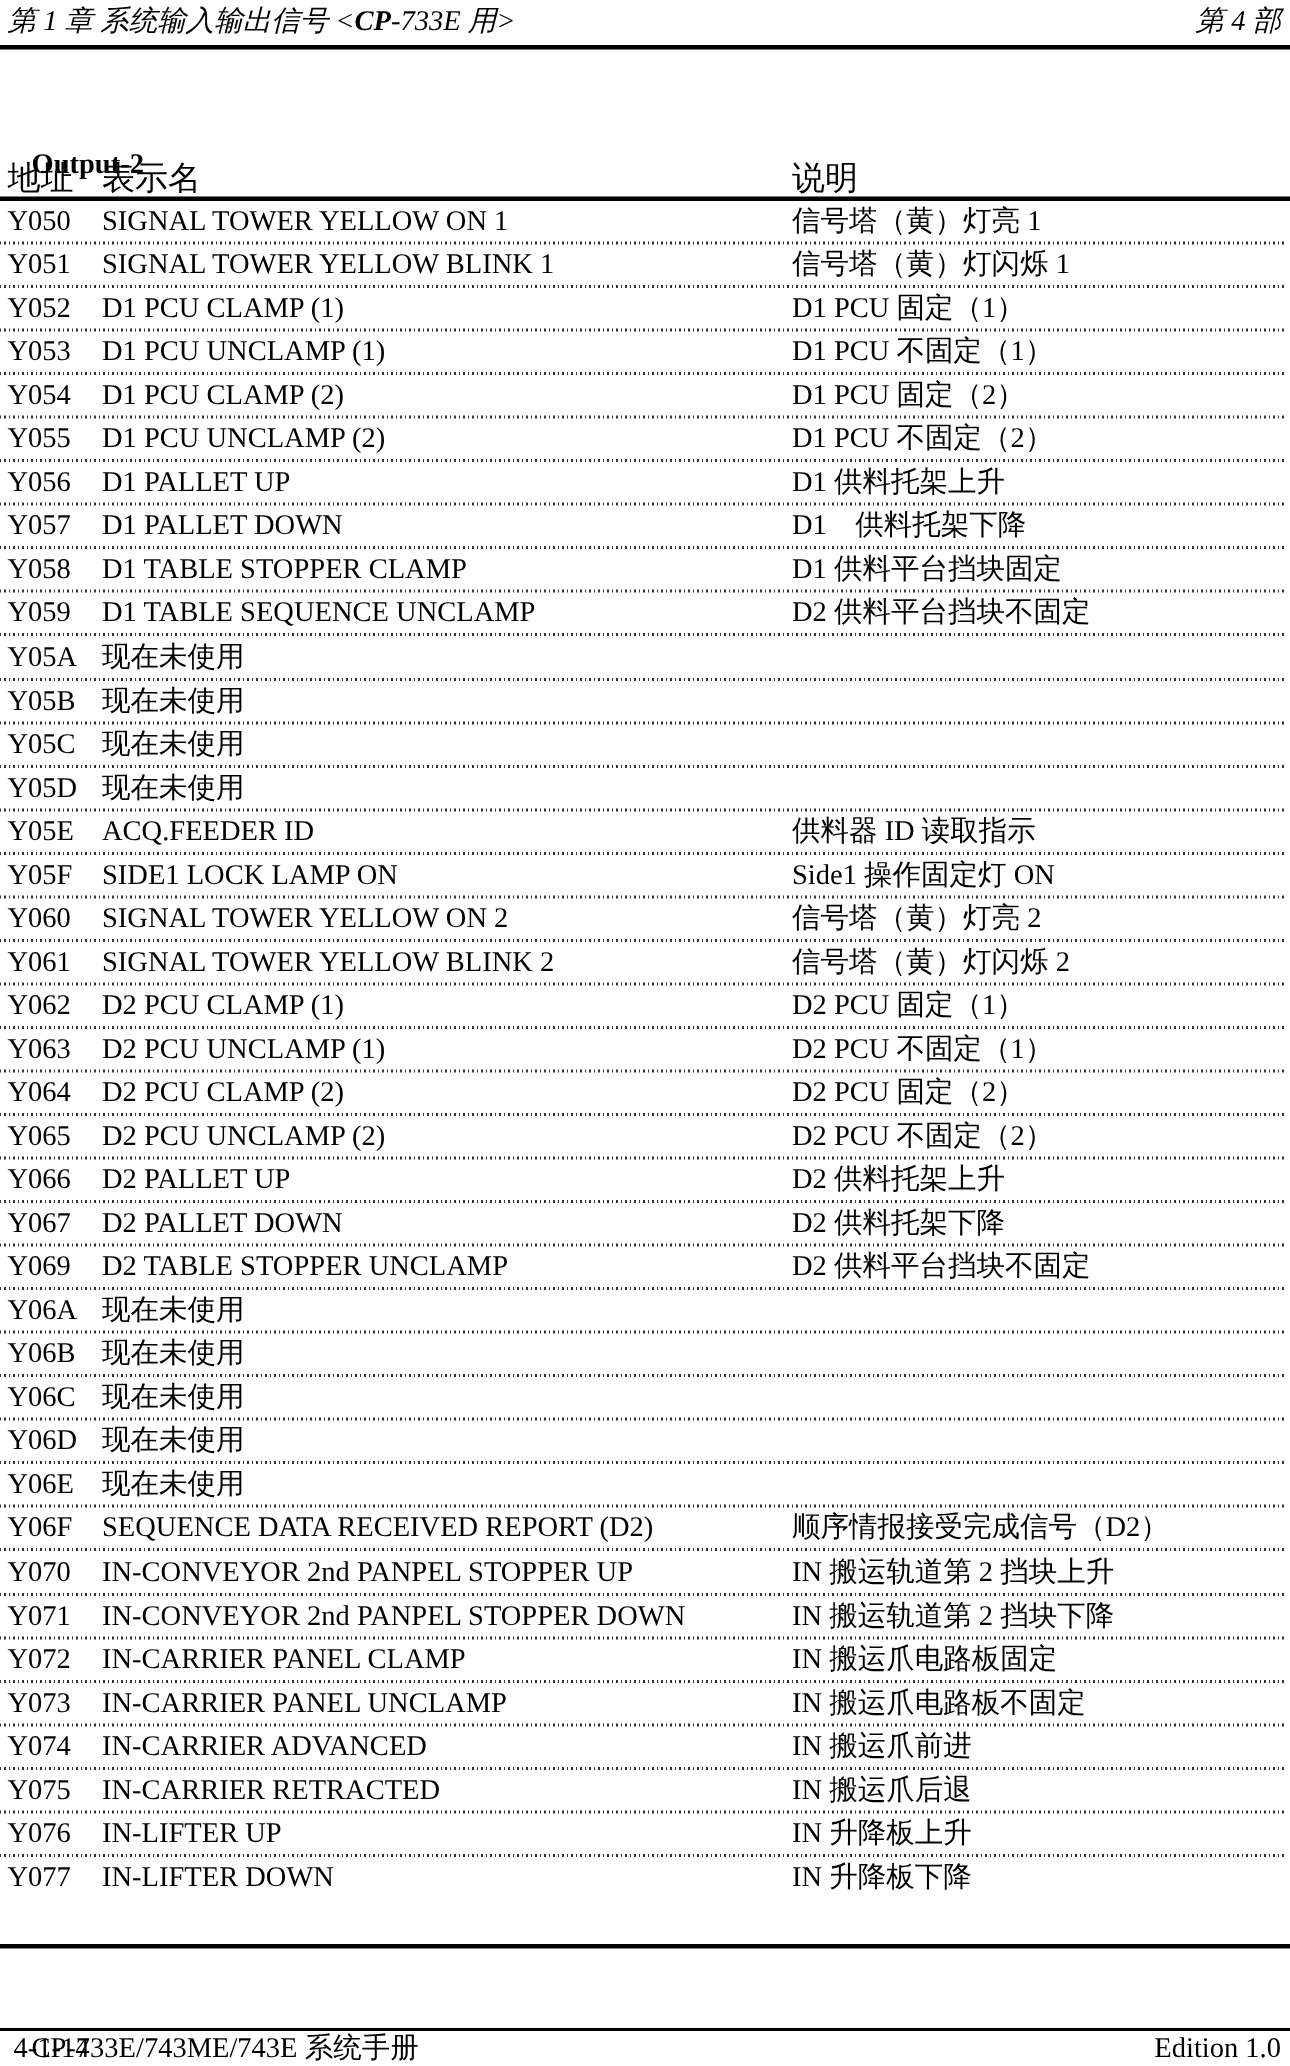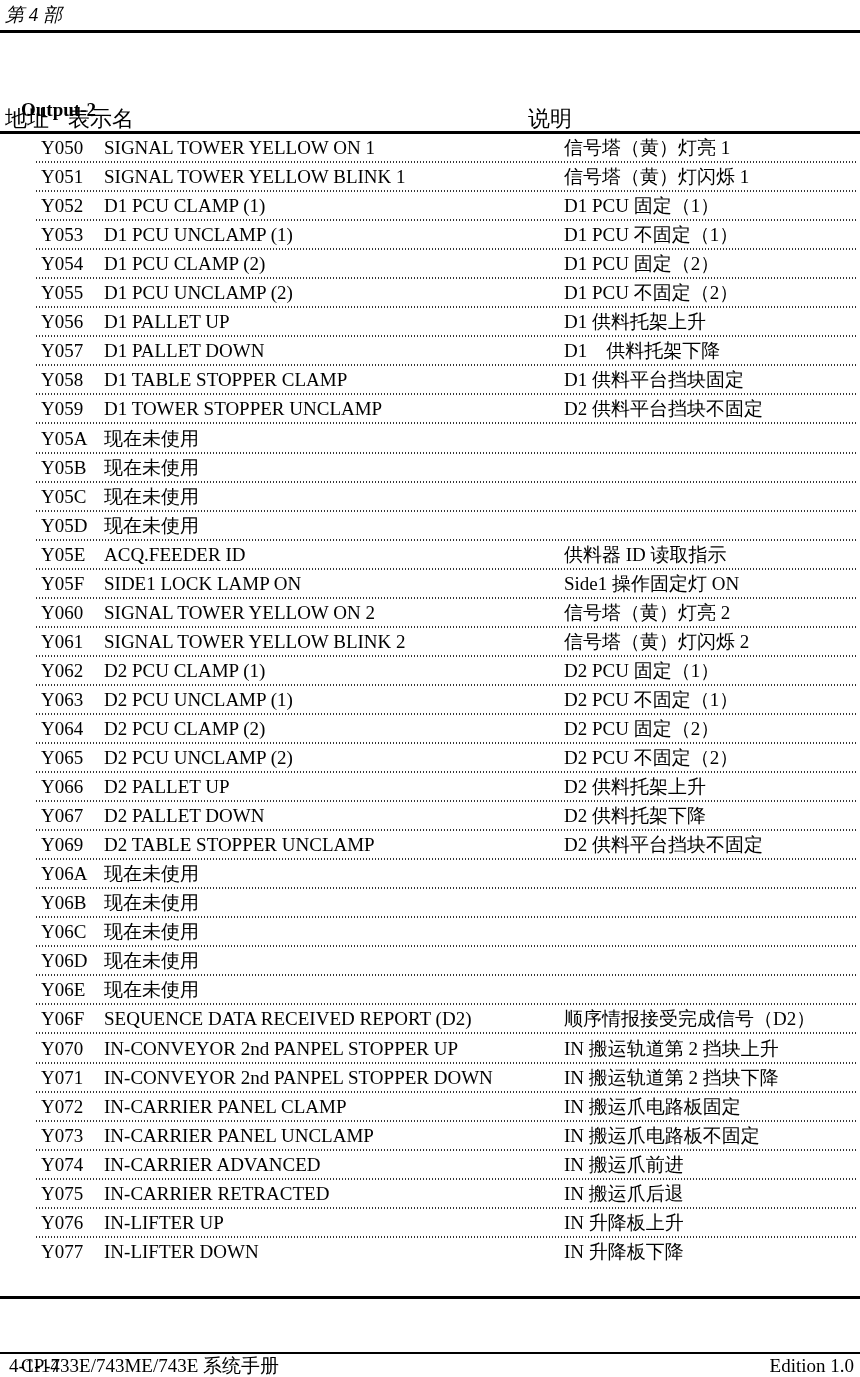--- a/index.html
+++ b/index.html
@@ -44,21 +44,20 @@
   .c-addr { position: absolute; left: 5px;   white-space: nowrap; }
   .c-name { position: absolute; left: 68px;  white-space: nowrap; }
   .c-desc { position: absolute; left: 528px; white-space: nowrap; }
 
   
   .table { position: absolute; top: 134px; left: 0; width: 860px; }
   .row {
     position: relative;
     height: 29.05px;
     font-size: 19px;
-    margin-left: 36px;
   }
   .row .cell {
     position: absolute; bottom: 5px; line-height: 20px; white-space: nowrap;
   }
   .row::after {
     content: "";
     position: absolute; left: 0; right: 2px; bottom: 0; height: 2px;
     background-image: repeating-linear-gradient(90deg, #333 0, #333 1px, transparent 1px, transparent 3px);
   }
   .row:last-child::after { display: none; }
@@ -71,20 +70,23 @@
   .f-left   { position: absolute; left: 16px;   white-space: nowrap; text-align: center; }
   .f-center { position: absolute; left: 4px; right: 0; text-align: left; white-space: nowrap; }
   .f-right  { position: absolute; right: 0;  white-space: nowrap; }
 </style>
 </head>
 <body>
 
 <div class="page">
 
   <header class="doc-header">
+    <div class="h-left">
+      <span>第 1 章  系统输入输出信号 &lt;</span><span class="brand">CP</span><span>-733E 用&gt;</span>
+    </div>
     <div class="h-right">第 4 部</div>
   </header>
 
   <div class="rule rule-top"></div>
 
   <h2 class="title">Output-2</h2>
 
   <div class="col-headers">
     <span class="c-addr">地址</span>
     <span class="c-name">表示名</span>
@@ -134,21 +136,21 @@
         <span class="cell c-name">D1 PALLET DOWN</span>
         <span class="cell c-desc">D1　供料托架下降</span>
       </div>
       <div class="row">
         <span class="cell c-addr">Y058</span>
         <span class="cell c-name">D1 TABLE STOPPER CLAMP</span>
         <span class="cell c-desc">D1 供料平台挡块固定</span>
       </div>
       <div class="row">
         <span class="cell c-addr">Y059</span>
-        <span class="cell c-name">D1 TOWER STOPPER UNCLAMP</span>
+        <span class="cell c-name">D1 TABLE SEQUENCE UNCLAMP</span>
         <span class="cell c-desc">D2 供料平台挡块不固定</span>
       </div>
       <div class="row">
         <span class="cell c-addr">Y05A</span>
         <span class="cell c-name">现在未使用</span>
         <span class="cell c-desc"></span>
       </div>
       <div class="row">
         <span class="cell c-addr">Y05B</span>
         <span class="cell c-name">现在未使用</span>

